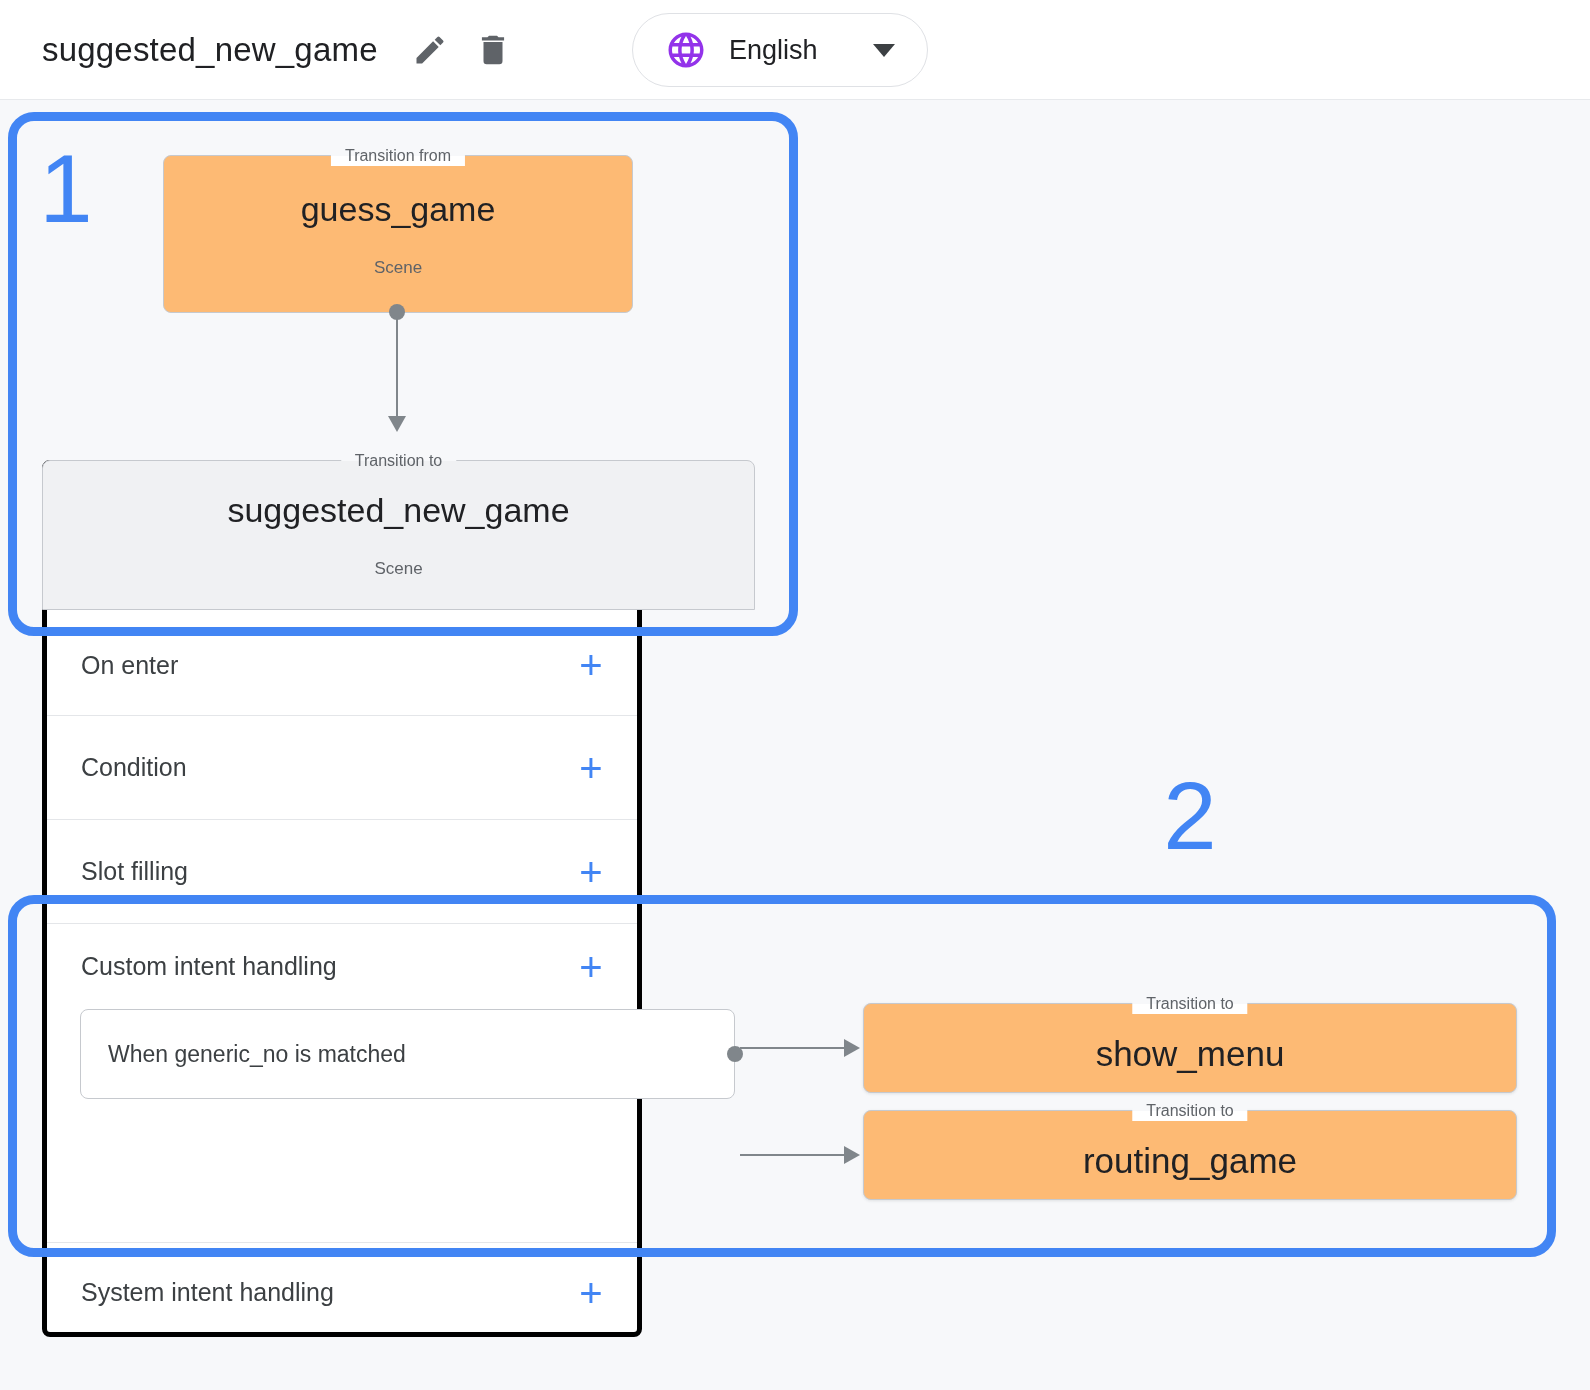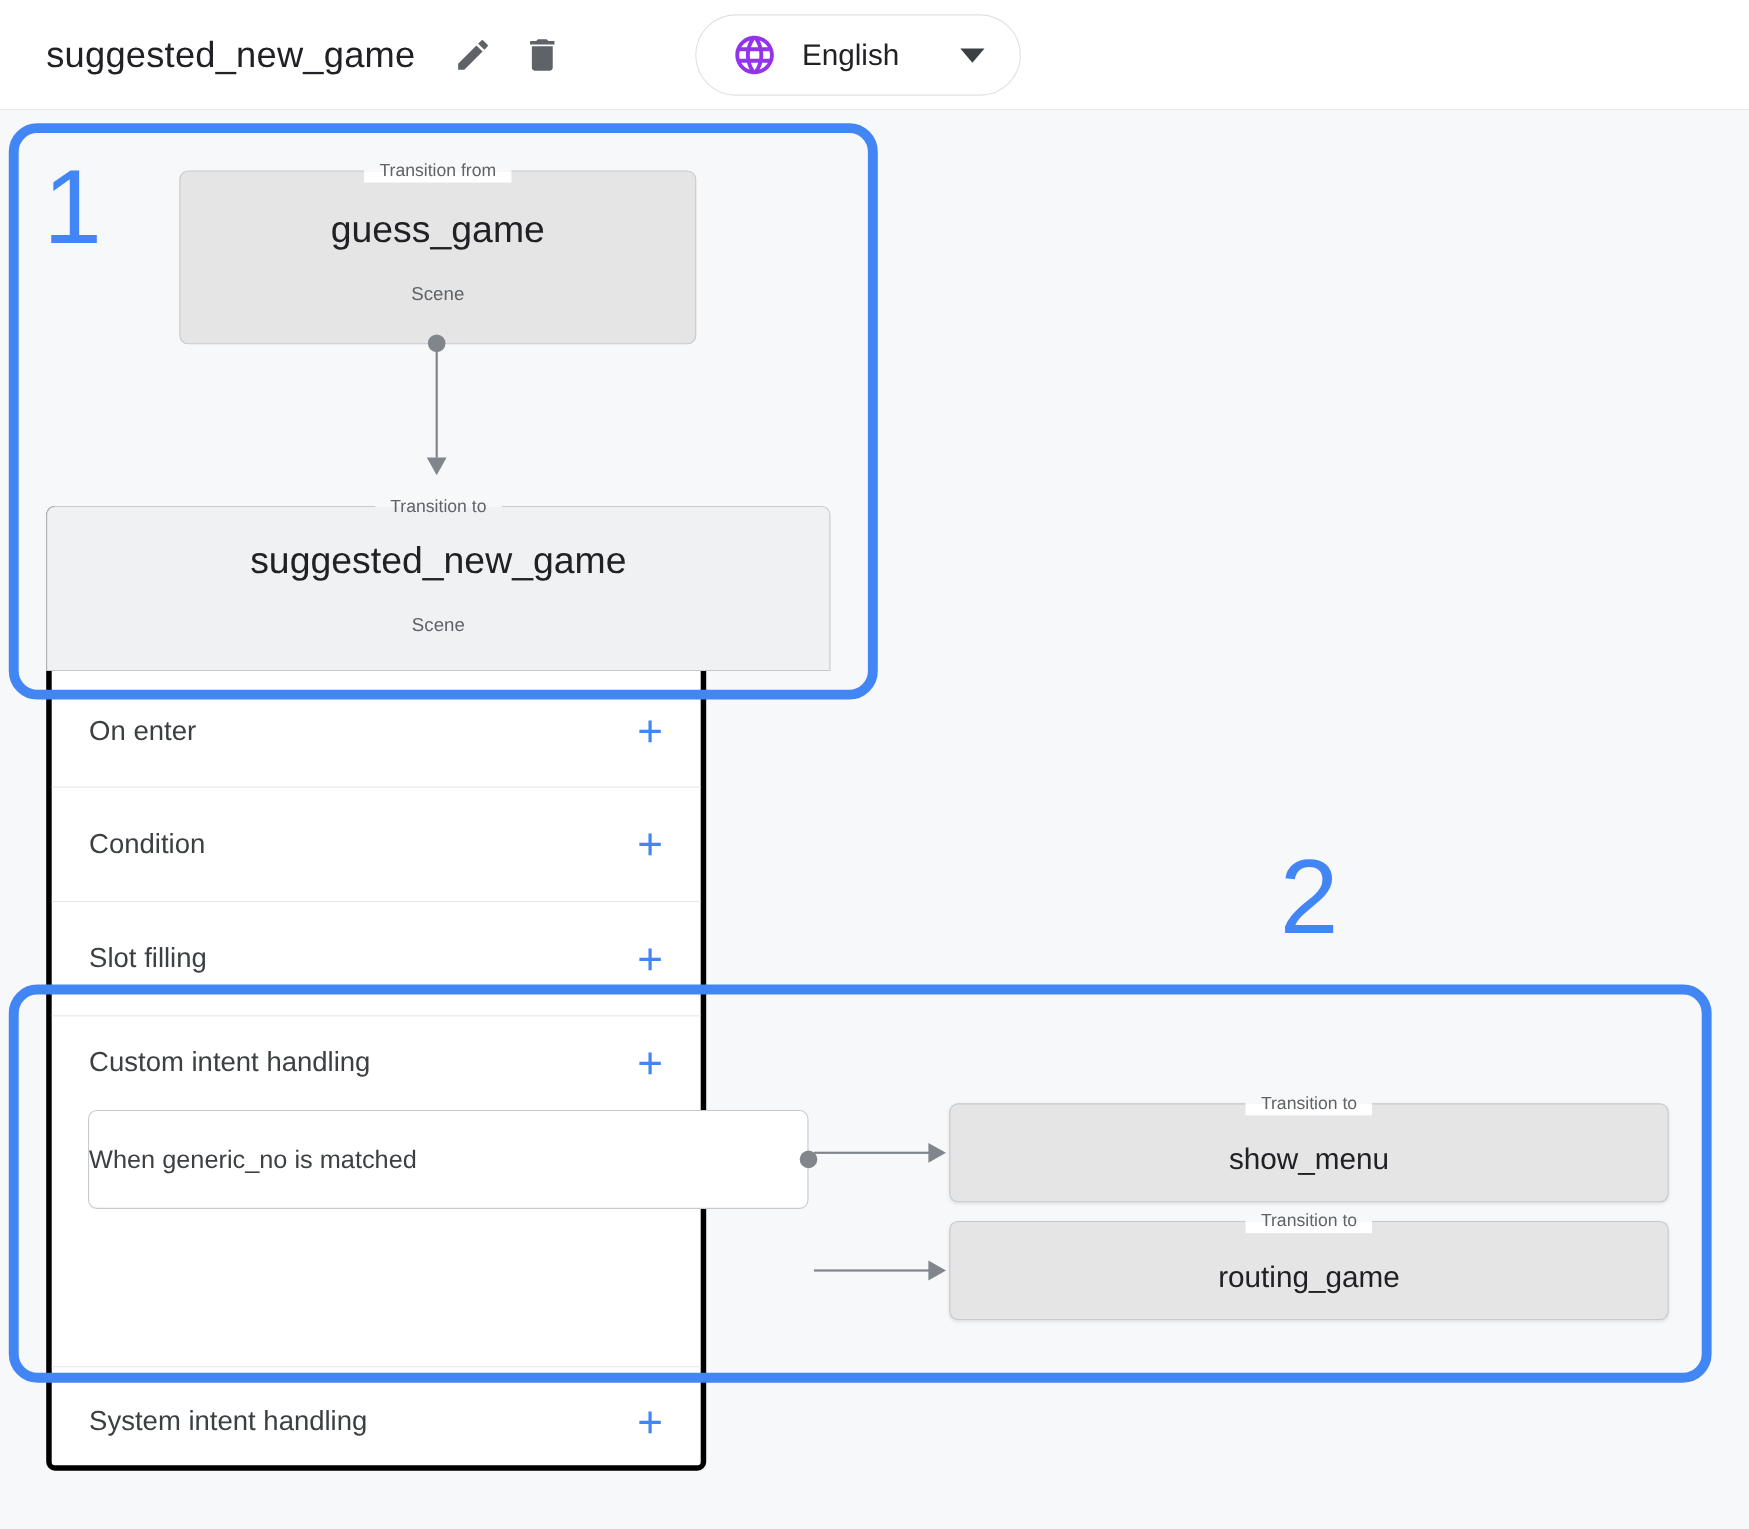--- a/index.html
+++ b/index.html
@@ -38,21 +38,21 @@
   
   .hl-box { position:absolute; border:9px solid #4285f4; border-radius:26px; z-index:10; pointer-events:none; }
   #hl-box-1 { left:8px; top:112px; width:790px; height:524px; }
   #hl-box-2 { left:8px; top:895px; width:1548px; height:362px; }
   .hl-num { position:absolute; width:80px; text-align:center; font-size:96px; line-height:1;
             color:#4285f4; z-index:10; pointer-events:none; }
   #hl-num-1 { left:26px; top:141px; }
   #hl-num-2 { left:1150px; top:768px; }
 
   
-  .fbox { position:absolute; border:1px solid #c6c9ce; border-radius:8px; background:#e5e5e5;
+  .fbox { position:absolute; border:1px solid #c6c9ce; border-radius:8px; background:#fdba74;
           display:flex; flex-direction:column; align-items:center; justify-content:center; }
   .fbox .legend {
     position:absolute; top:-10px; left:50%; transform:translateX(-50%);
     padding:0 14px; font-size:16px; color:#5f6368; white-space:nowrap; line-height:20px;
     background:linear-gradient(to bottom, #f7f8fa 0%, #f7f8fa 50%, #ffffff 50%, #ffffff 100%);
   }
   .scene-name { font-size:34px; color:#202124; }
   .scene-type { margin-top:29px; font-size:17px; color:#5f6368; }
 
   #t-from { left:163px; top:155px; width:470px; height:158px; z-index:2; cursor:pointer; }
@@ -63,21 +63,21 @@
     background:#f0f1f3; border-radius:8px 8px 0 0;
   }
   #t-to .legend {
     background:linear-gradient(to bottom, #f7f8fa 0%, #f7f8fa 50%, #f0f1f3 50%, #f0f1f3 100%);
   }
 
   
   .fbox-right { width:654px; height:90px; z-index:2; cursor:pointer; box-shadow:0 1px 3px rgba(60,64,67,.12); }
   #t-show-menu { left:863px; top:1003px; }
   #t-routing   { left:863px; top:1110px; }
-  .fbox-right .scene-name { font-size:27px;margin-top:12px; }
+  .fbox-right .scene-name { font-size:35px;margin-top:12px; }
 
   
   .conn-dot { position:absolute; width:16px; height:16px; border-radius:50%; background:#80868b; z-index:4; }
   .conn-line-v { position:absolute; width:2px; background:#80868b; z-index:4; }
   .conn-line-h { position:absolute; height:2px; background:#80868b; z-index:4; }
   .arrow-down { position:absolute; width:0; height:0; z-index:4;
     border-left:9px solid transparent; border-right:9px solid transparent; border-top:16px solid #80868b; }
   .arrow-right { position:absolute; width:0; height:0; z-index:4;
     border-top:9px solid transparent; border-bottom:9px solid transparent; border-left:16px solid #80868b; }
 
@@ -107,21 +107,21 @@
     margin-left:auto; background:none; border:none; cursor:pointer;
     font-size:40px; line-height:1; color:#4285f4; font-weight:400;
     width:36px; height:40px; display:flex; align-items:center; justify-content:center;
   }
 
   .custom-section { height:319px; }
   .custom-head { height:85px; display:flex; align-items:center; padding:0 28px 0 34px; }
   .intent-card {
     position:relative; margin-left:33px; width:655px; height:90px;
     border:1px solid #c6c9ce; border-radius:8px; background:#fff;
-    display:flex; align-items:center; cursor:pointer;
+    display:flex; align-items:center; padding-left:27px; cursor:pointer;
   }
   .intent-card + .intent-card { margin-top:17px; }
   .intent-text { font-size:23px; color:#3c4043; }
   .card-dot {
     position:absolute; right:-9px; top:50%; transform:translateY(-50%);
     width:16px; height:16px; border-radius:50%; background:#80868b;
   }
 </style>
 </head>
 <body>

